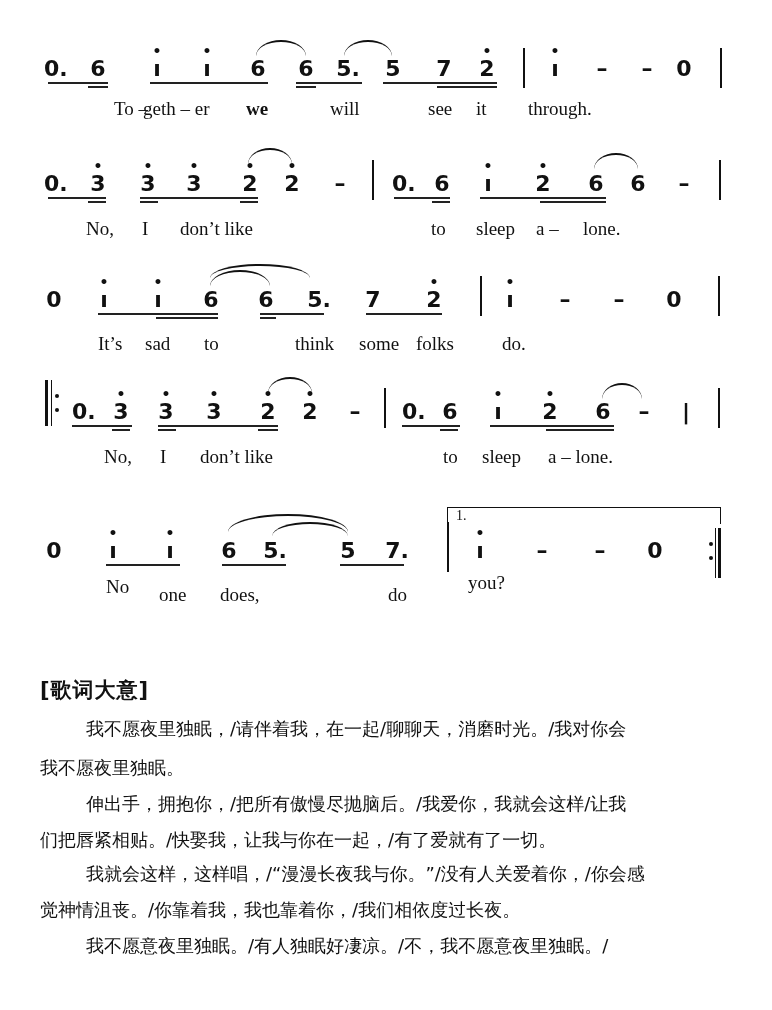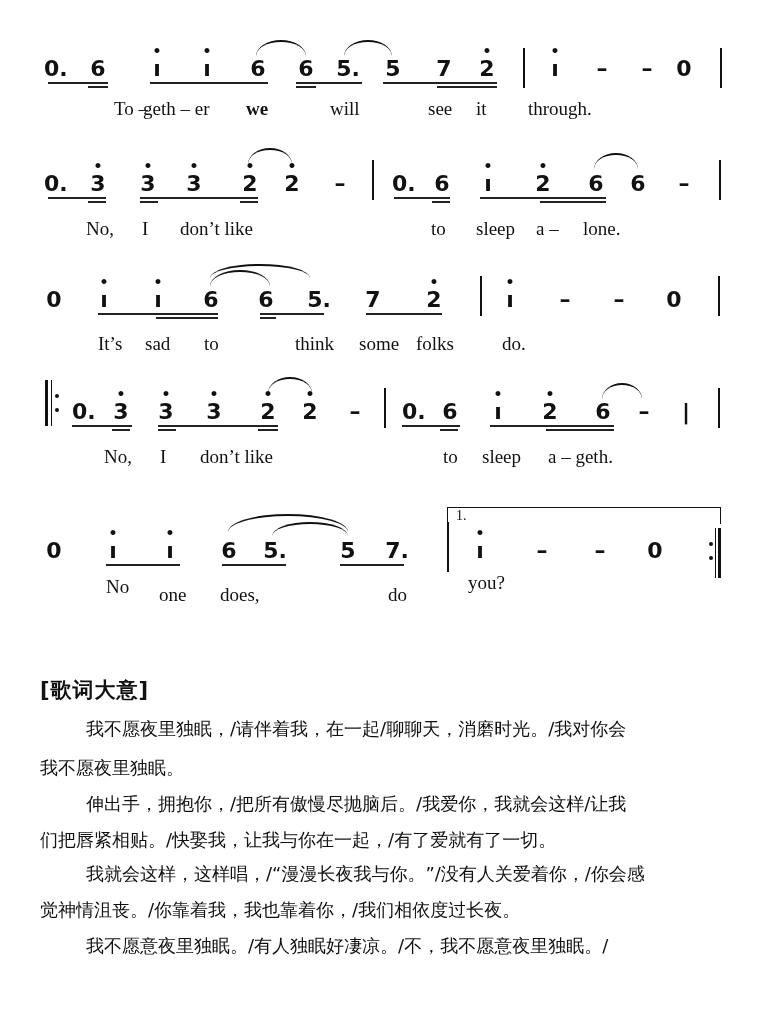--- a/index.html
+++ b/index.html
@@ -162,21 +162,21 @@
   <div class="uline" style="left:490px;top:425px;width:124px;"></div>
   <div class="uline" style="left:546px;top:429px;width:68px;"></div>
   <div class="slur" style="left:268px;top:377px;width:44px;"></div>
   <div class="slur" style="left:602px;top:383px;width:40px;"></div>
 
   <span class="lyric" style="left:104px;top:446px;">No,</span>
   <span class="lyric" style="left:160px;top:446px;">I</span>
   <span class="lyric" style="left:200px;top:446px;">don’t like</span>
   <span class="lyric" style="left:443px;top:446px;">to</span>
   <span class="lyric" style="left:482px;top:446px;">sleep</span>
-  <span class="lyric" style="left:548px;top:446px;">a – geth.</span>
+  <span class="lyric" style="left:548px;top:446px;">a – lone.</span>
 </div>
 
 <div>
   <div class="note" style="left:44px;top:540px;">0</div>
   <div class="note" style="left:103px;top:540px;"><span class="dot hi">•</span>ı</div>
   <div class="note" style="left:160px;top:540px;"><span class="dot hi">•</span>ı</div>
   <div class="note" style="left:219px;top:540px;">6</div>
   <div class="note" style="left:262px;top:540px;width:26px;">5.</div>
   <div class="note" style="left:338px;top:540px;">5</div>
   <div class="note" style="left:384px;top:540px;width:26px;">7.</div>

